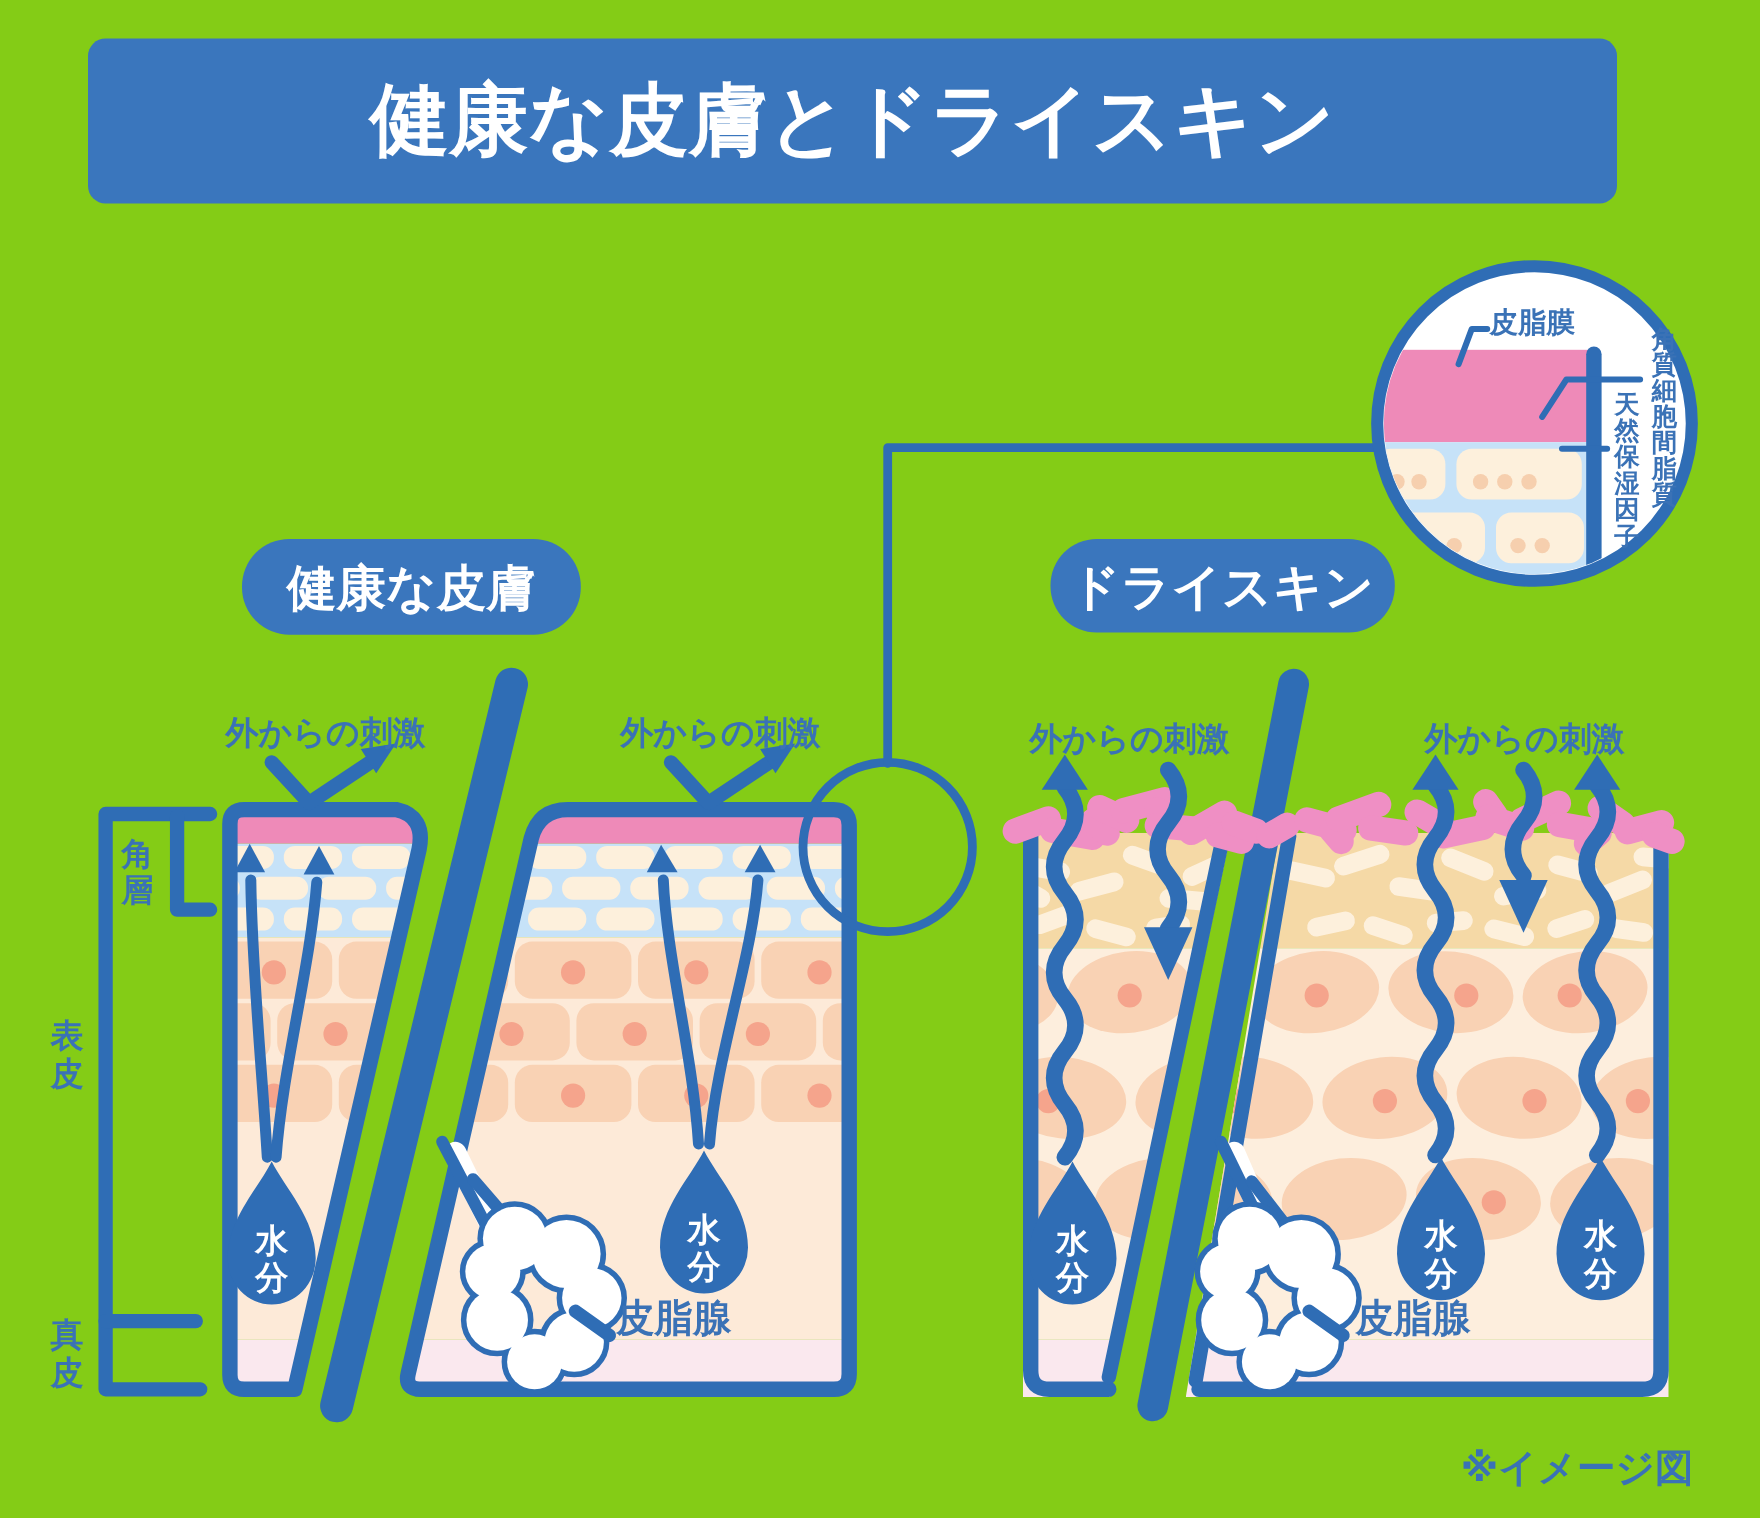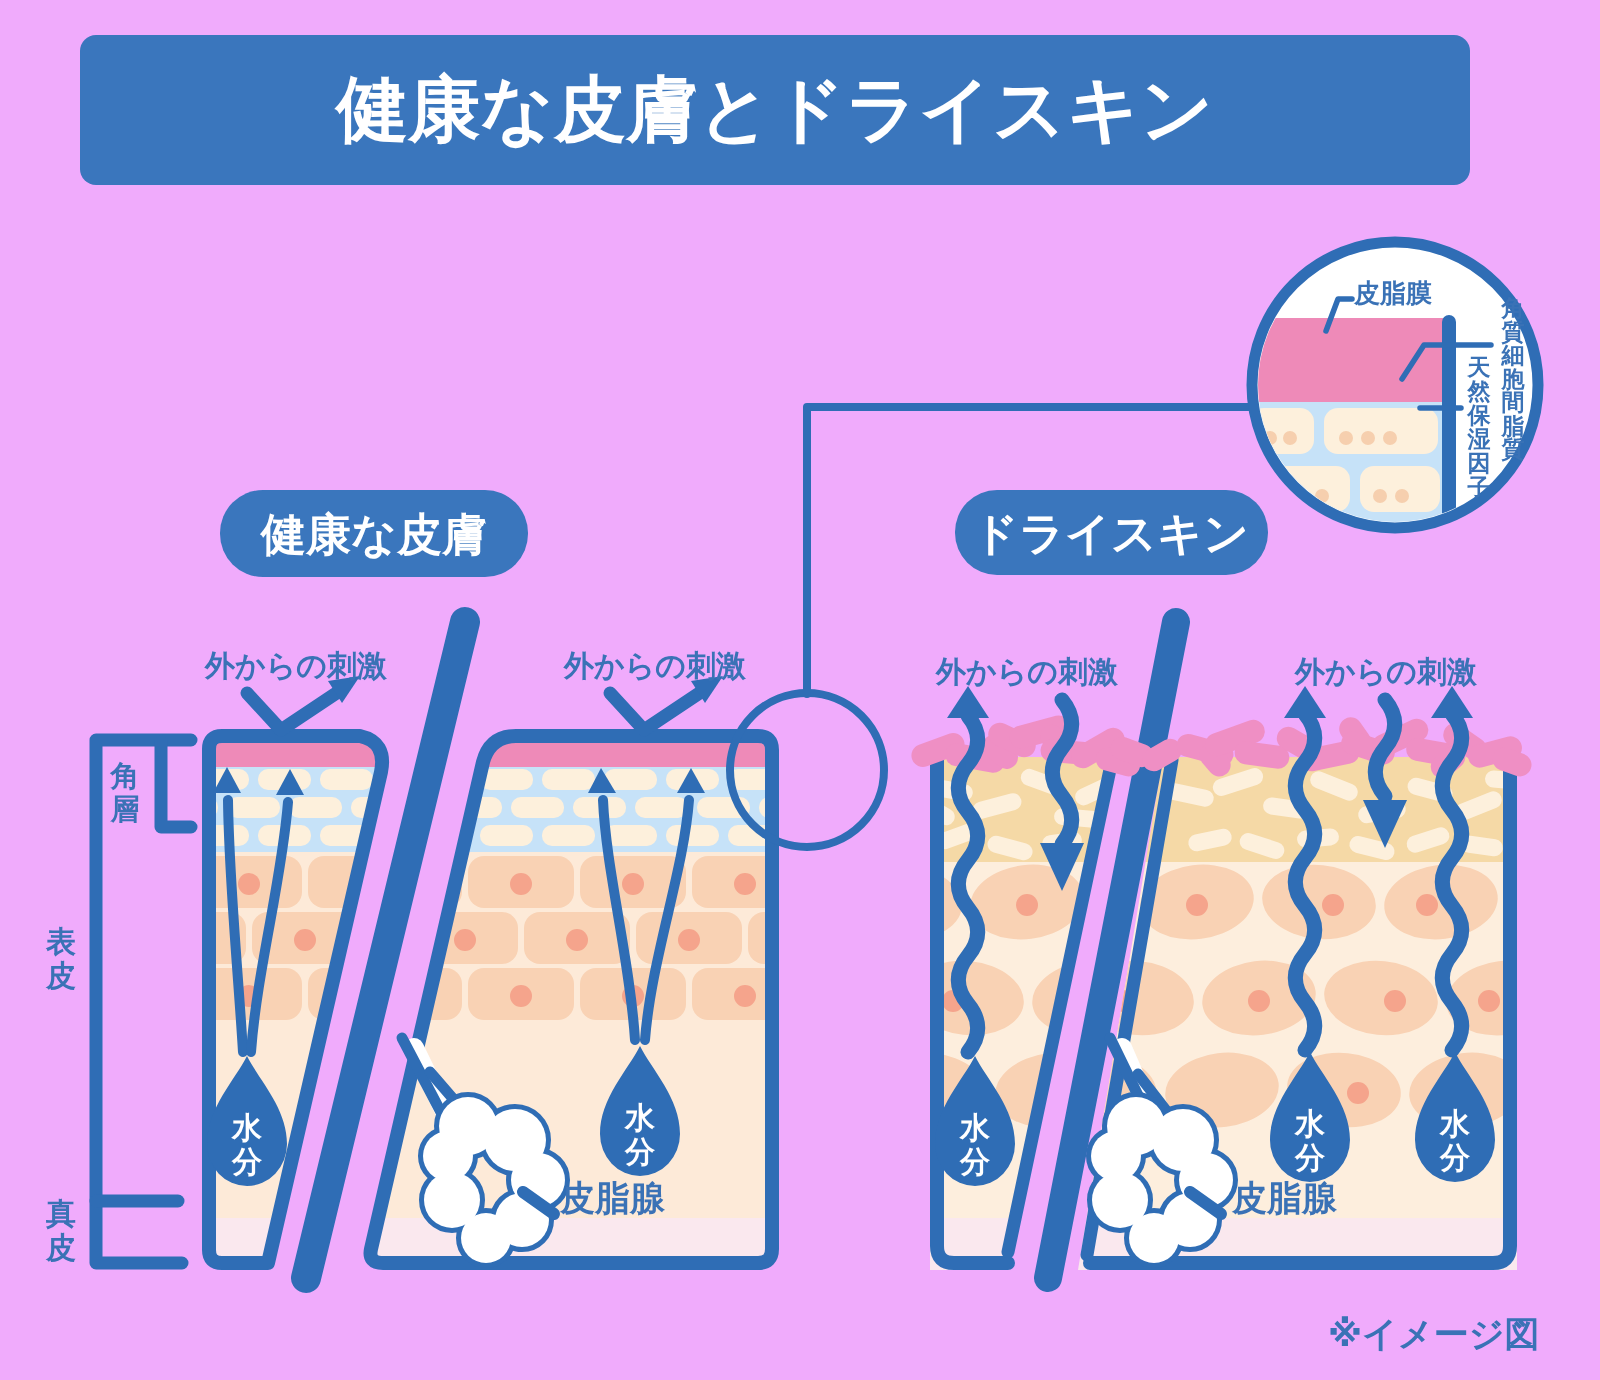--- a/index.html
+++ b/index.html
@@ -1,16 +1,16 @@
 <!DOCTYPE html>
 <html style="--line-blue: #2f6db5; --fill-blue: #3a76bd; --text-blue: #3a72b6; --pink: #ee8ab8; --pink-flake: #ef8fc4; --light-blue: #c6e2f8; --cream: #fdf0dc; --tan: #f5d9a6; --peach-bg: #fdead8; --peach-bg2: #fdeedd; --cell: #f9d2b4; --nucleus: #f5a48c; --cell-dot: #f6cfae; --dermis: #fae8ee;"><head>
 <meta charset="utf-8">
 <style>
   html,body{margin:0;padding:0;background:#fff;}
-  #stage{position:relative;width:1600px;height:1380px;background:#f0abfc;overflow:hidden;}
+  #stage{position:relative;width:1600px;height:1380px;background:#84cc16;overflow:hidden;}
   svg{position:absolute;left:0;top:0;}
   text{font-family:"DejaVu Sans",sans-serif;font-weight:bold;}
   .jp{fill:var(--text-blue);}
   .jp-w{fill:#ffffff;}
   .ln{stroke:var(--line-blue);fill:none;stroke-linecap:round;stroke-linejoin:round;}
   .wh{stroke:#ffffff;fill:none;stroke-linecap:round;}
   .f-blue{fill:var(--fill-blue);}
   .f-line{fill:var(--line-blue);}
   .f-pink{fill:var(--pink);}
   .f-flake{fill:var(--pink-flake);}

